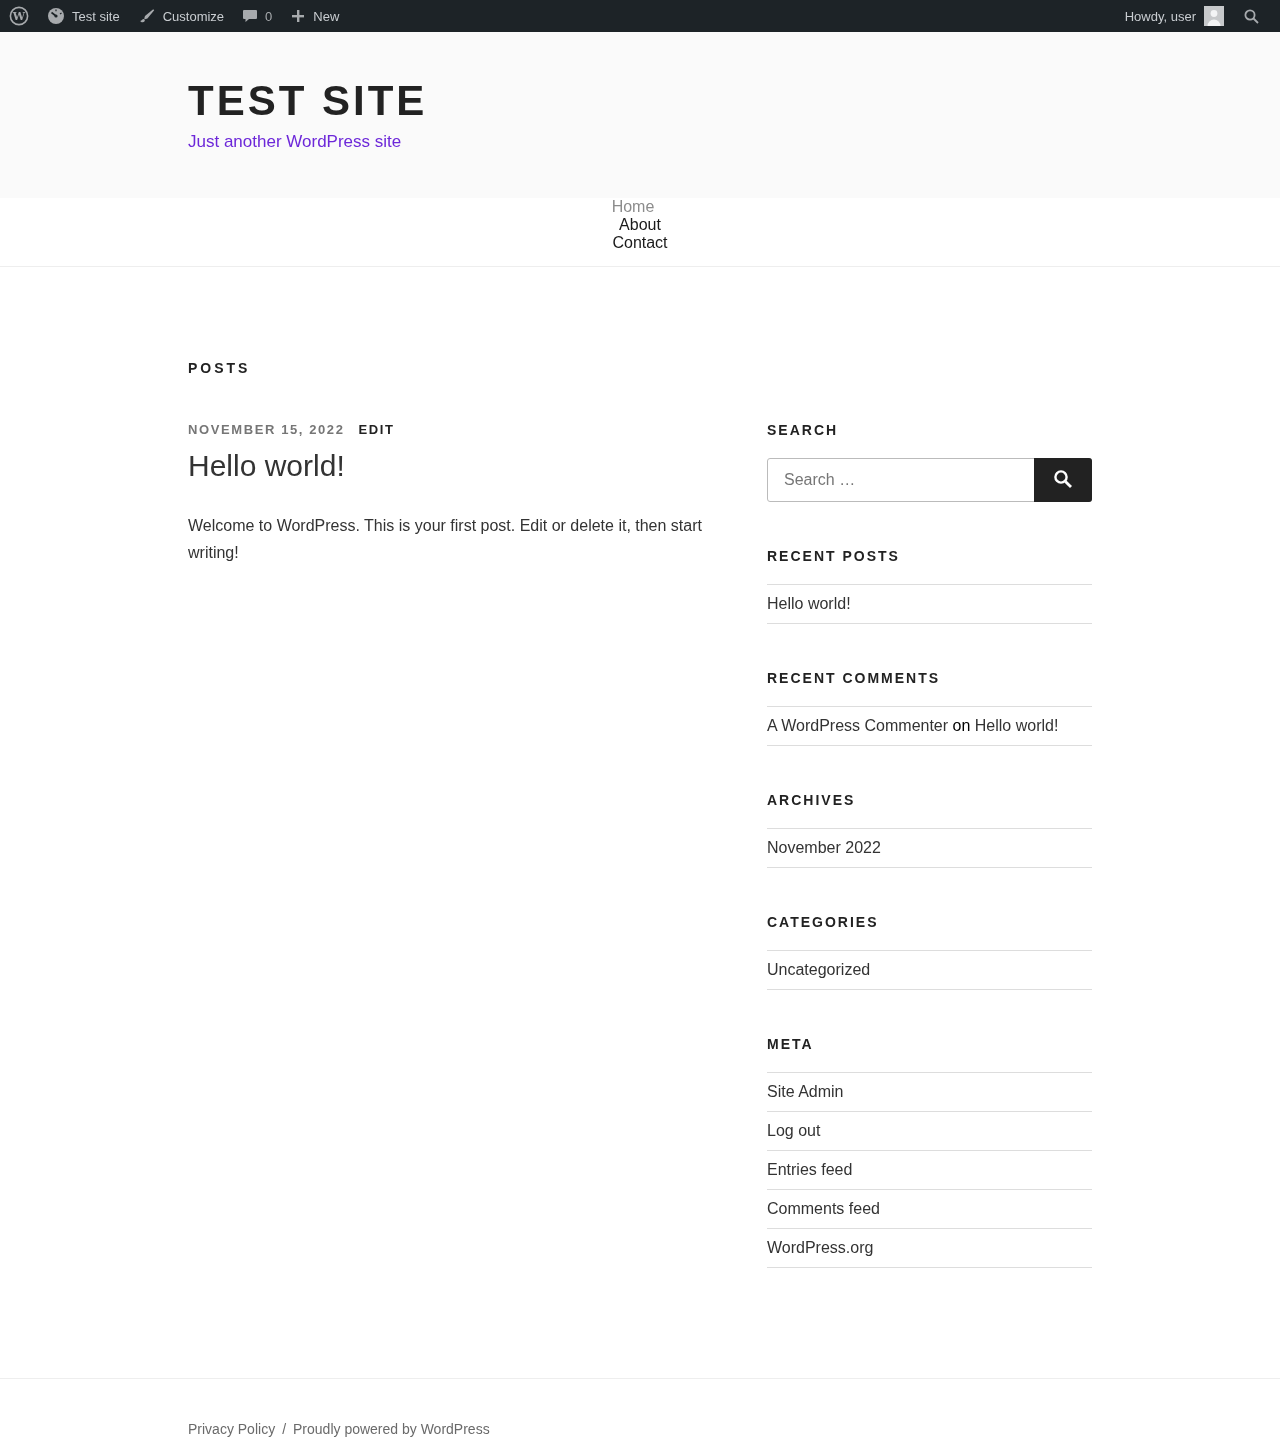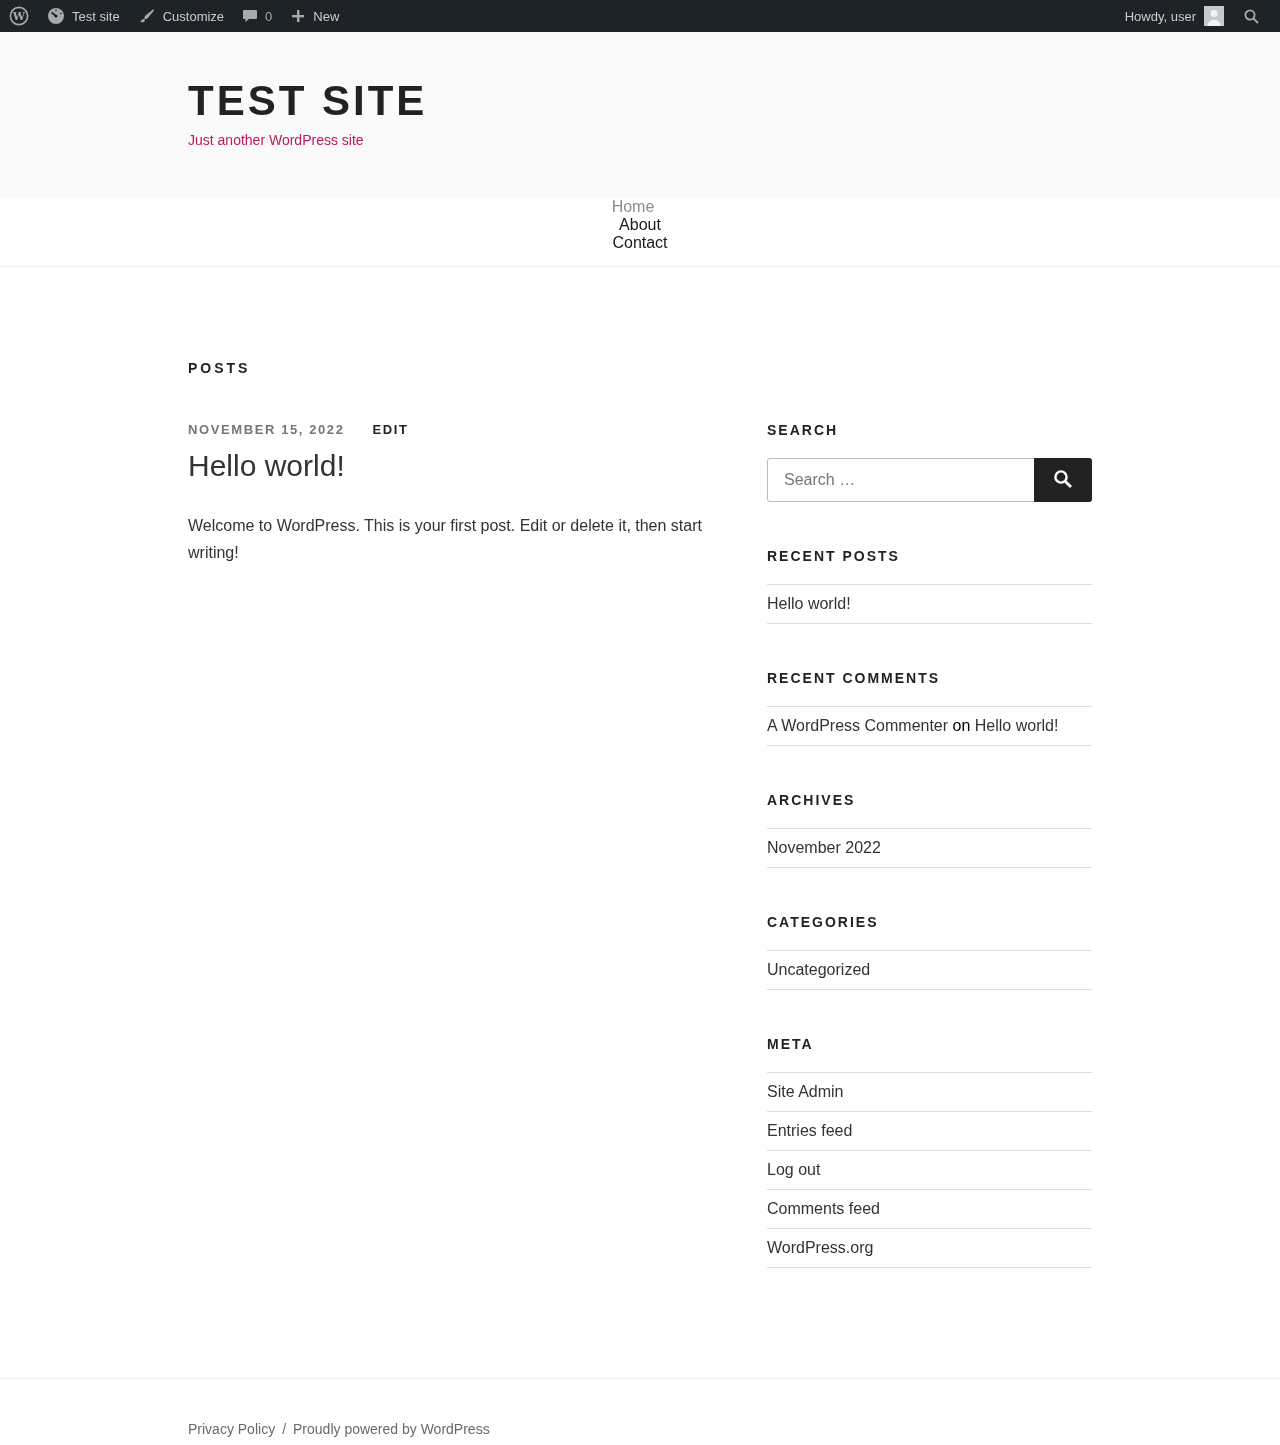--- a/index.html
+++ b/index.html
@@ -24,21 +24,21 @@
   .ab-search-btn { display: flex; align-items: center; padding: 0 10px; height: 32px; cursor: pointer; background: none; border: none; }
 
   
   .site-header { background: #fafafa; height: 166px; }
   .wrap { width: 904px; margin: 0 auto; }
   .site-branding { padding-top: 46px; }
   .site-title {
     margin: 0; font-size: 42px; font-weight: 800; letter-spacing: 3px;
     color: #222; line-height: 1.1;
   }
-  .site-description { margin: 8px 0 0; font-size: 14px; color: #be185d; font-weight: 400; }
+  .site-description { margin: 8px 0 0; font-size: 17px; color: #6d28d9; font-weight: 400; }
 
   
   .main-nav { background: #fff; border-bottom: 1px solid #eee; }
   .nav-inner { display: flex; align-items: center; height: 68px; flex-direction: column; }
   .nav-item {
     font-size: 16px; font-weight: 400; color: #1a1a1a; text-decoration: none;
     padding: 0 14px; cursor: pointer;
   }
   .nav-item:first-child { margin-left: -14px; }
   .nav-item.current { color: #8c8c8c; font-weight: 400; }
@@ -46,21 +46,21 @@
   
   .site-content { padding-top: 93px; padding-bottom: 110px; }
   .page-title {
     margin: 0 0 46px; font-size: 14px; font-weight: 700; letter-spacing: 3px;
     color: #222; text-transform: uppercase;
   }
   .content-row { display: flex; align-items: flex-start; }
   .main-col { width: 515px; }
   .sidebar { width: 325px; margin-left: auto; }
 
-  .entry-meta { display: flex; gap: 28px; align-items: flex-start; }
+  .entry-meta { display: flex; gap: 14px; align-items: flex-start; }
   .entry-date {
     font-size: 13px; font-weight: 700; letter-spacing: 1.6px; color: #767676;
     text-decoration: none; text-transform: uppercase; cursor: pointer;
   }
   .edit-link {
     font-size: 13px; font-weight: 700; letter-spacing: 1.6px; color: #222;
     text-decoration: none; text-transform: uppercase; cursor: pointer;
   }
   .entry-title { margin: 10px 0 0; font-size: 30px; font-weight: 400; color: #333; line-height: 1.25; }
   .entry-title a { color: #333; text-decoration: none; cursor: pointer; }
@@ -259,24 +259,24 @@
         </ul>
       </section>
 
       <section class="widget">
         <h2 class="widget-title">Meta</h2>
         <ul class="widget-list">
           <li>
             <a>Site Admin</a>
           </li>
           <li>
+            <a>Log out</a>
+          </li>
+          <li>
             <a>Entries feed</a>
-          </li>
-          <li>
-            <a>Log out</a>
           </li>
           <li>
             <a>Comments feed</a>
           </li>
           <li>
             <a>WordPress.org</a>
           </li>
         </ul>
       </section>
 

